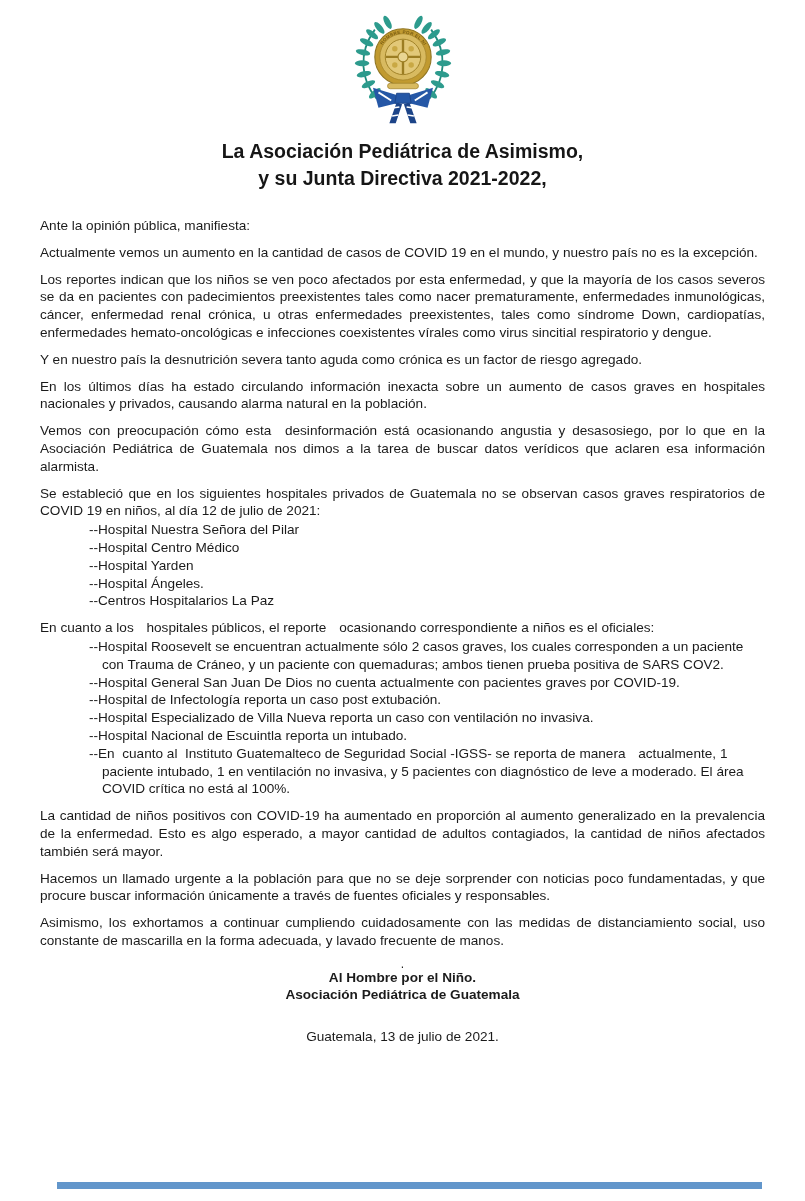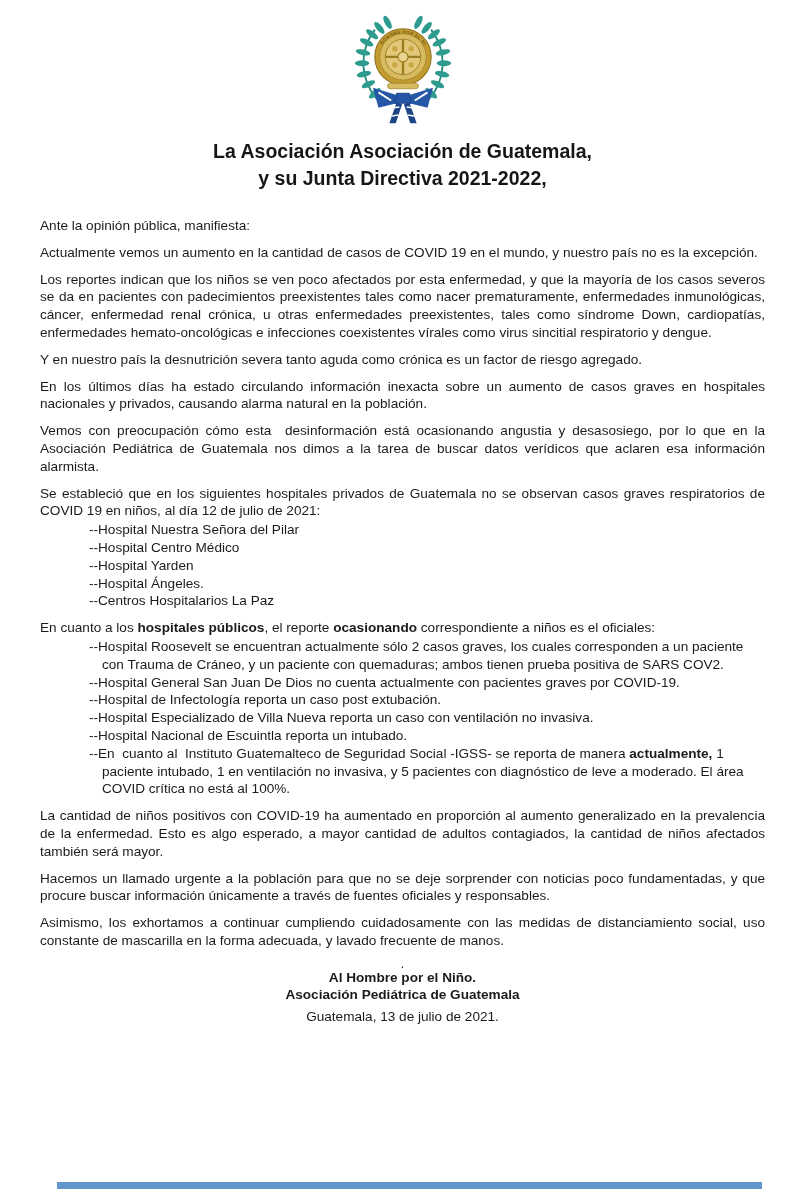--- a/index.html
+++ b/index.html
@@ -8,27 +8,27 @@
     position:relative; overflow:hidden;
     font-family:"Liberation Sans", sans-serif; color:#1b1b1b;
   }
   .logo-wrap { width:128px; margin:6px auto 0; }
   .logo-wrap svg { display:block; width:128px; height:120px; }
   .title { margin:12px 0 0; text-align:center; font-size:19.5px; line-height:27px; font-weight:bold; color:#161616; }
   .title .title-line { display:block; }
   .doc-body { margin:25px 40px 0; font-size:13.6px; line-height:17.8px; }
   .para { margin:0 0 9px; text-align:justify; white-space:pre-wrap; }
   .para.tight { margin-bottom:1px; }
-  .bold { font-weight:bold; }
+  .bold { font-weight:normal;margin-left:9px; }
   .list { margin:0 0 9px; }
   .list-item { padding-left:62px; text-indent:-13px; white-space:pre-wrap; text-align:left; }
   .center-line { text-align:center; margin:0; }
   .center-line.bold { font-weight:bold; }
   .dot-line { margin-top:10px; line-height:9px; font-size:12px; }
-  .date-line { margin-top:4px; }
+  .date-line { margin-top:24px; }
   .footer-bar { position:absolute; left:57px; top:1182px; width:705px; height:7px; background:#6296cb; }
 </style>
 </head>
 <body>
 
 <div class="page">
 
   <div class="logo-wrap">
     <svg viewBox="0 0 130 132" xmlns="http://www.w3.org/2000/svg">
       <defs>
@@ -123,21 +123,21 @@
         <line x1="55" y1="112" x2="61" y2="111" stroke="#ffffff" stroke-width="1.6"></line>
         <line x1="75" y1="112" x2="69" y2="111" stroke="#ffffff" stroke-width="1.6"></line>
         <line x1="53" y1="121" x2="60" y2="120" stroke="#ffffff" stroke-width="1.6"></line>
         <line x1="77" y1="121" x2="70" y2="120" stroke="#ffffff" stroke-width="1.6"></line>
         <polygon points="58,96 72,96 74,107 56,107" fill="#2557a6" stroke="#1c4488" stroke-width="1"></polygon>
       </g>
     </svg>
   </div>
 
   <h1 class="title">
-    <span class="title-line">La Asociación Asociación de Guatemala,</span>
+    <span class="title-line">La Asociación Pediátrica de Asimismo,</span>
     <span class="title-line">y su Junta Directiva 2021-2022,</span>
   </h1>
 
   <div class="doc-body">
       <div class="para"><span>Ante la opinión pública, manifiesta:</span></div>
       <div class="para"><span>Actualmente vemos un aumento en la cantidad de casos de COVID 19 en el mundo, y nuestro país no es la excepción.</span></div>
       <div class="para"><span>Los reportes indican que los niños se ven poco afectados por esta enfermedad, y que la mayoría de los casos severos se da en pacientes con padecimientos preexistentes tales como nacer prematuramente, enfermedades inmunológicas, cáncer, enfermedad renal crónica, u otras enfermedades preexistentes, tales como síndrome Down, cardiopatías, enfermedades hemato-oncológicas e infecciones coexistentes vírales como virus sincitial respiratorio y dengue.</span></div>
       <div class="para"><span>Y en nuestro país la desnutrición severa tanto aguda como crónica es un factor de riesgo agregado.</span></div>
       <div class="para"><span>En los últimos días ha estado circulando información inexacta sobre un aumento de casos graves en hospitales nacionales y privados, causando alarma natural en la población.</span></div>
       <div class="para"><span>Vemos con preocupación cómo esta  desinformación está ocasionando angustia y desasosiego, por lo que en la Asociación Pediátrica de Guatemala nos dimos a la tarea de buscar datos verídicos que aclaren esa información alarmista.</span></div>

